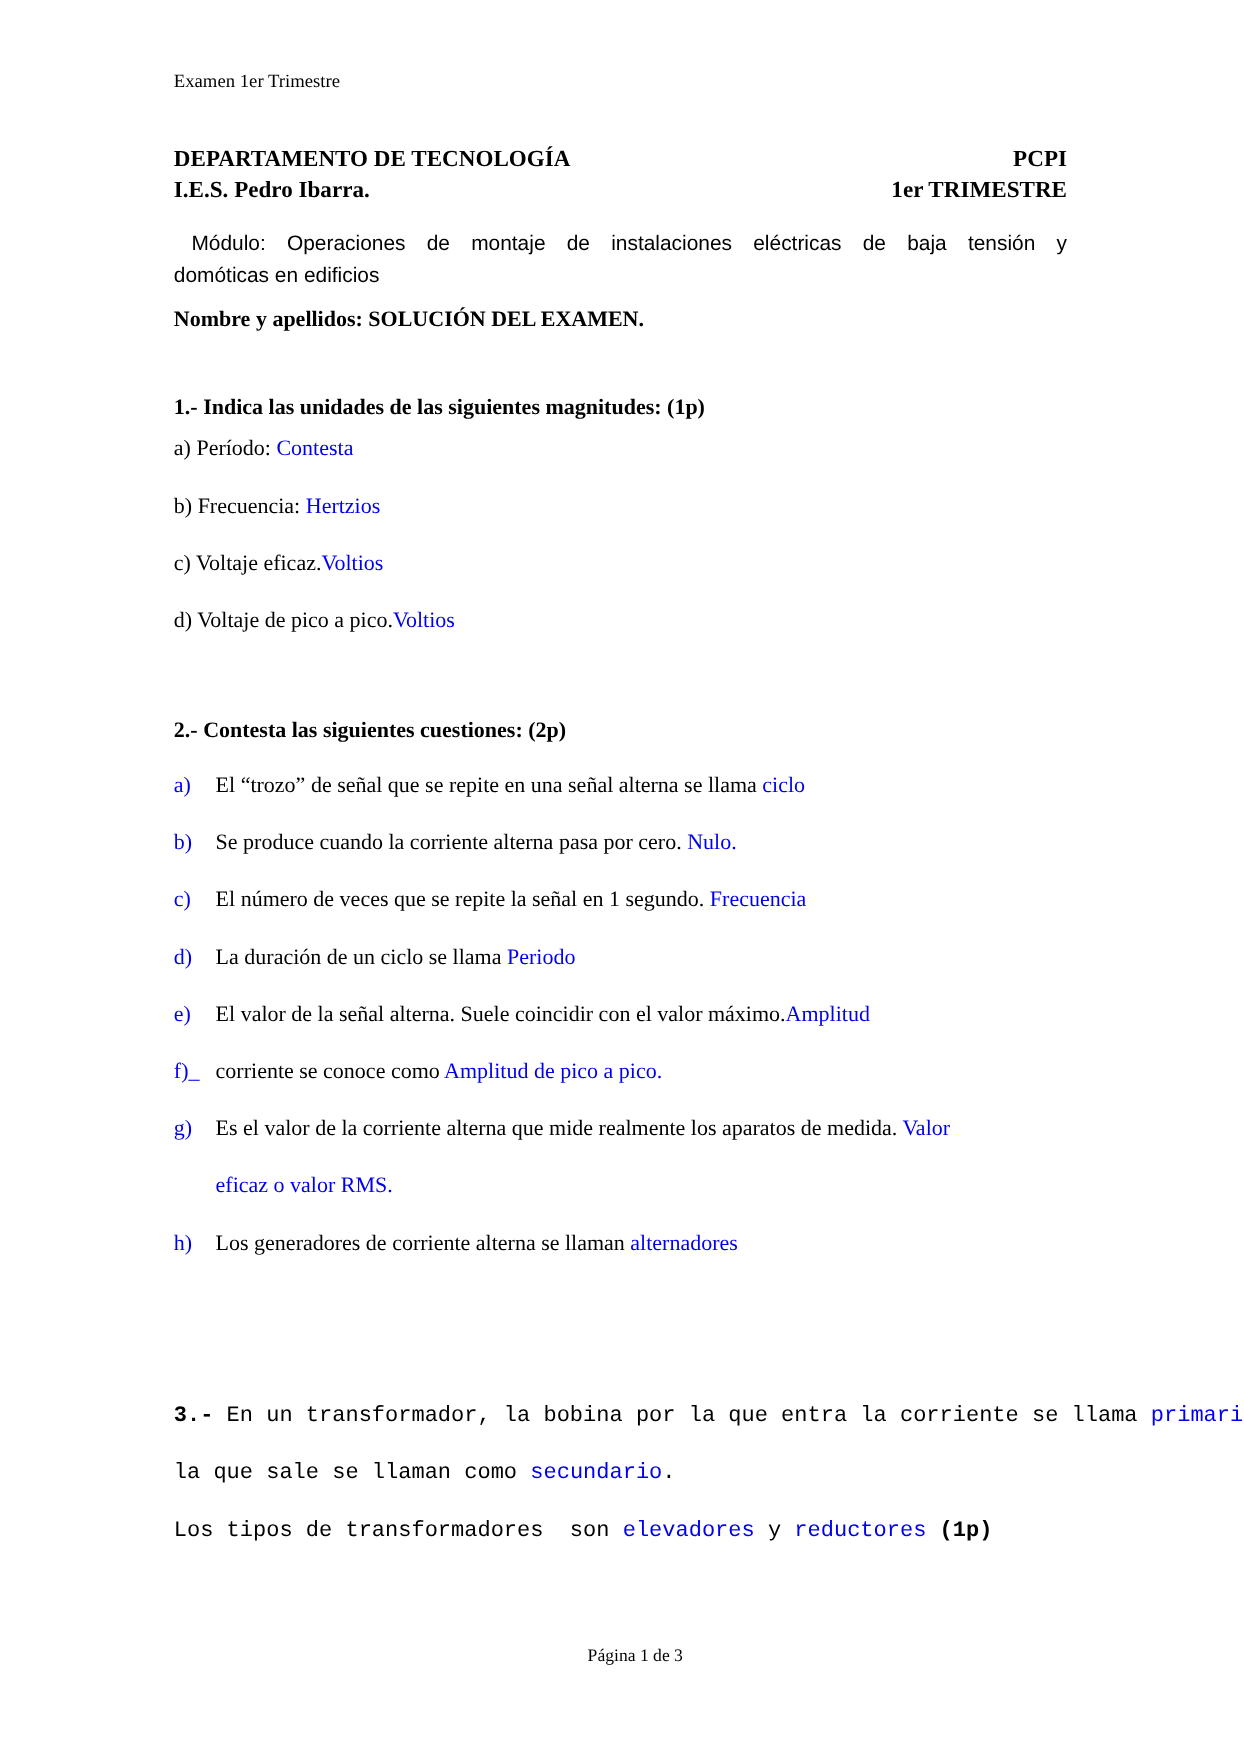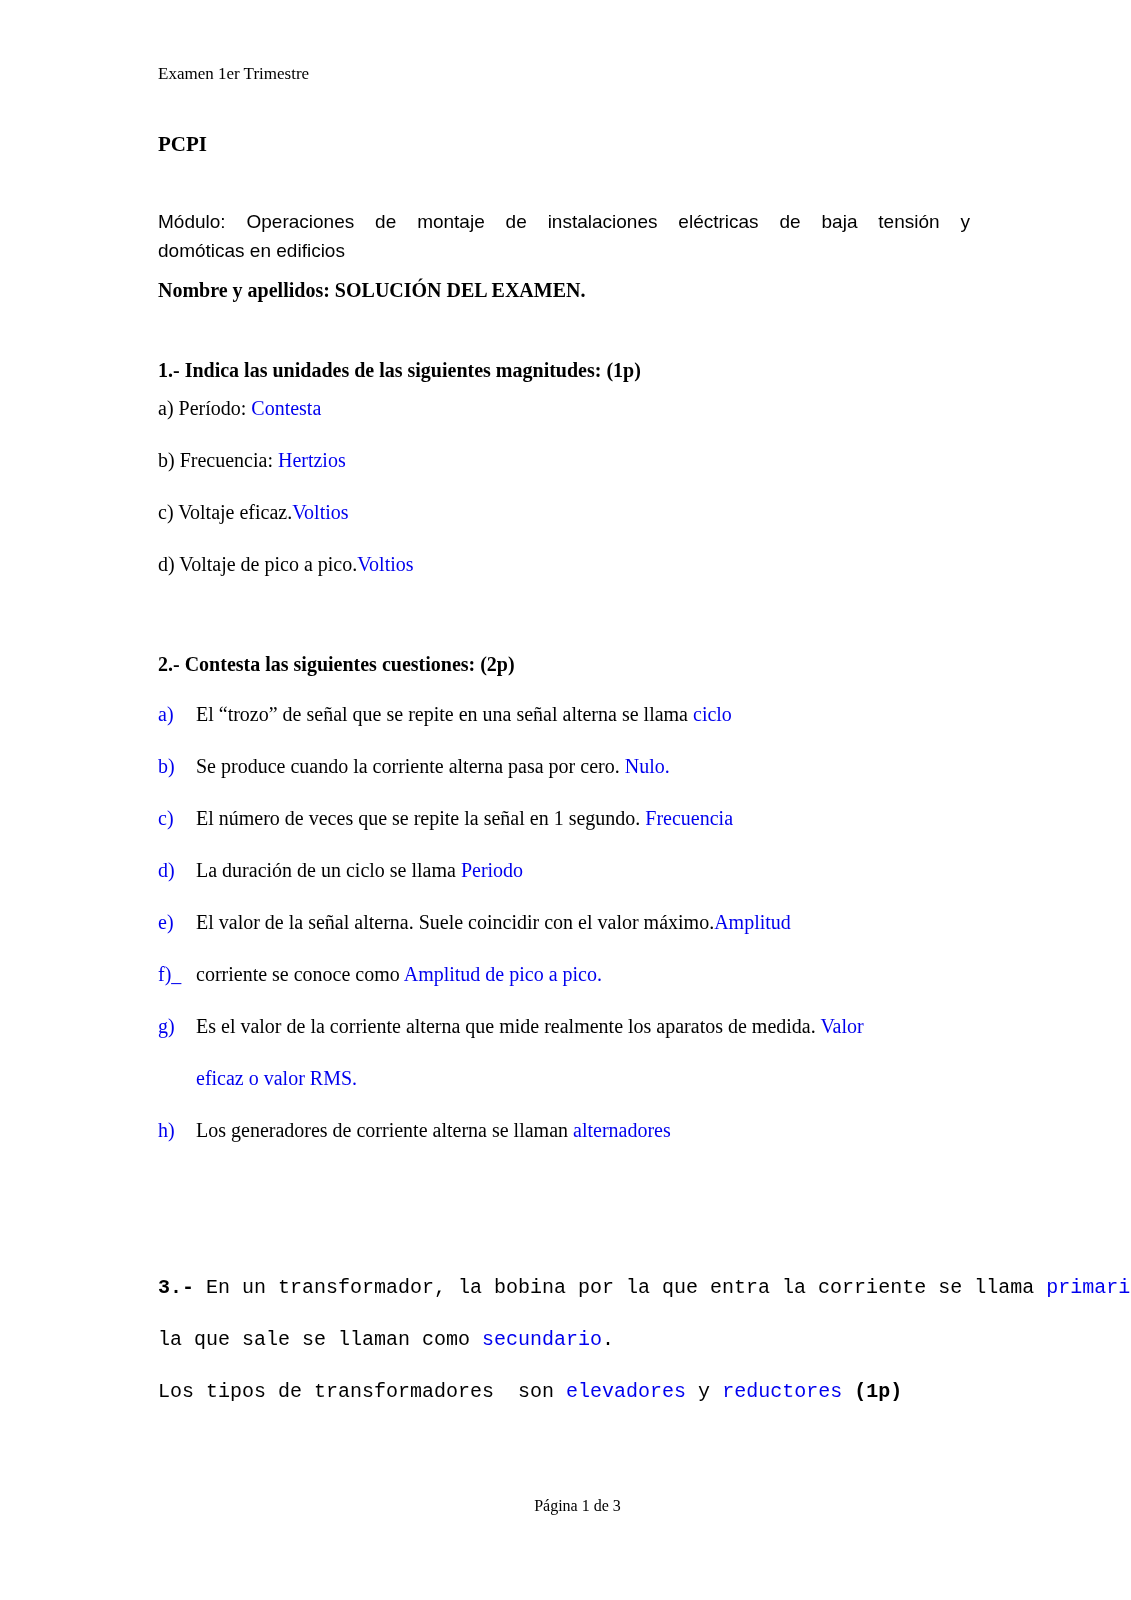--- a/index.html
+++ b/index.html
@@ -17,21 +17,21 @@
   #exam-label { top: 64px; font-size: 17px; }
 
   #letterhead { top: 130px; font-size: 21px; font-weight: bold; line-height: 28px; }
   .lh-row { display: flex; justify-content: space-between; }
 
   #module-block {
     top: 207px;
     font-family: "Liberation Sans", "DejaVu Sans", sans-serif;
     font-size: 19px; line-height: 29px;
   }
-  .module-line-justify { text-align: justify; text-align-last: justify; }
+  .module-line-justify { text-align: justify; text-align-last: justify; margin-left: 16px; }
 
   #name-line { top: 279px; font-size: 20px; font-weight: bold; }
 
   #q1-heading { top: 359px; font-size: 20px; font-weight: bold; }
   #q1-list { top: 397px; font-size: 20px; }
   .q1-item { height: 52px; white-space: pre; }
 
   #q2-heading { top: 653px; font-size: 20px; font-weight: bold; }
   #q2-list { top: 688px; font-size: 20px; line-height: 52px; }
   .q2-item { position: relative; padding-left: 38px; }
@@ -49,21 +49,26 @@
   .blue { color: var(--answer-blue); }
   .bold { font-weight: bold; }
 </style>
 </head>
 <body style="--answer-blue: #0000ee; background: rgb(255, 255, 255); color: rgb(0, 0, 0);">
 
 <div class="abs" id="exam-label">Examen 1er Trimestre</div>
 
 <div class="abs" id="letterhead">
   <div class="lh-row">
+    <span>DEPARTAMENTO DE TECNOLOGÍA</span>
     <span>PCPI</span>
+  </div>
+  <div class="lh-row">
+    <span>I.E.S. Pedro Ibarra.</span>
+    <span>1er TRIMESTRE</span>
   </div>
 </div>
 
 <div class="abs" id="module-block">
   <div class="module-line-justify">Módulo: Operaciones de montaje de instalaciones eléctricas de baja tensión y</div>
   <div>domóticas en edificios</div>
 </div>
 
 <div class="abs" id="name-line">Nombre y apellidos: SOLUCIÓN DEL EXAMEN.</div>
 

